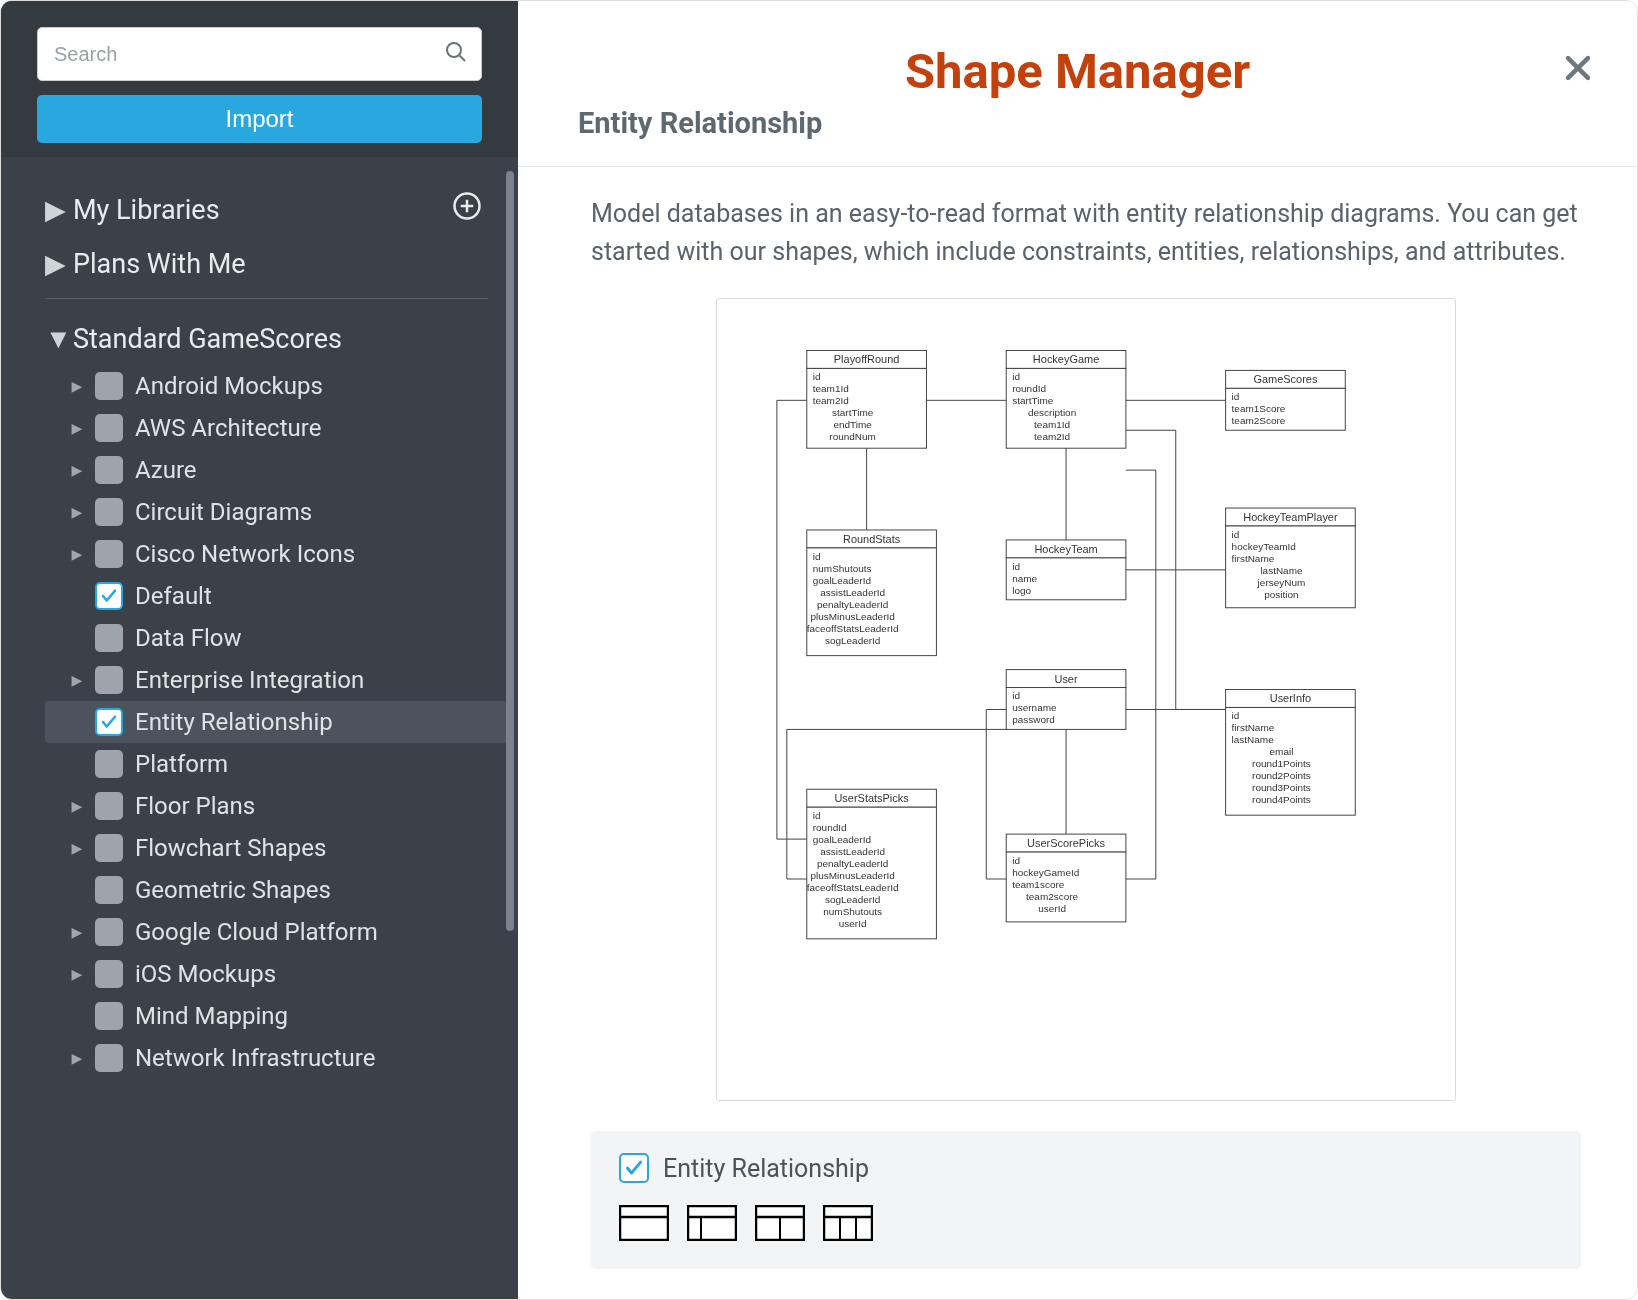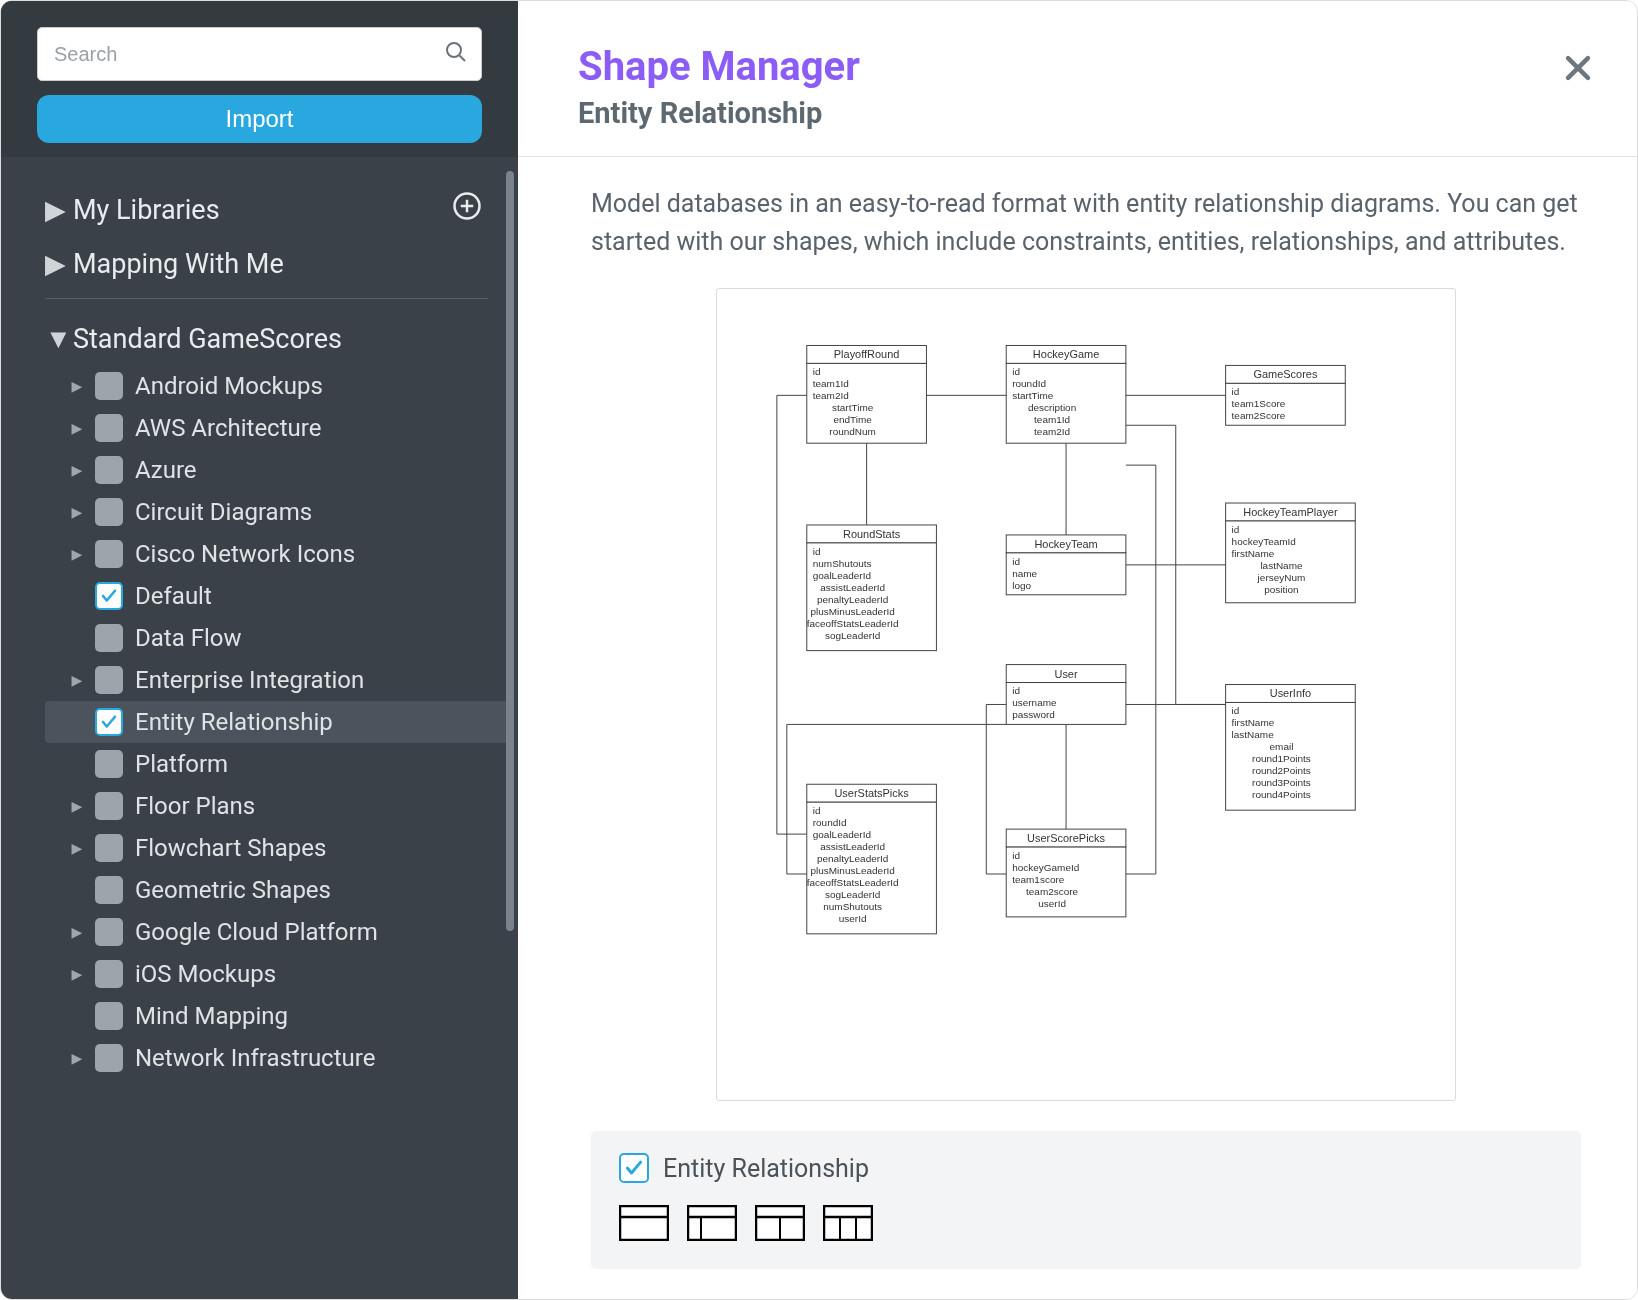--- a/index.html
+++ b/index.html
@@ -51,21 +51,21 @@
   transform: translateY(-50%);
   color: #6a7279;
 }
 .import-btn {
   margin-top: 14px;
   width: 100%;
   height: 48px;
   background: #29a8df;
   color: #fff;
   border: none;
-  border-radius: 12px;
+  border-radius: 5px;
   font-size: 24px;
   cursor: pointer;
 }
 .tree {
   flex: 1;
   padding: 24px 10px 10px 44px;
   overflow-y: auto;
 }
 .tree-head {
   display: flex;
@@ -142,23 +142,24 @@
   display: flex;
   flex-direction: column;
   position: relative;
 }
 .main-header {
   padding: 42px 60px 26px 60px;
   border-bottom: 1px solid #e3e6e9;
   position: relative;
 }
 .main-title {
-  font-size: 40px;
+  font-size: 49px;
   font-weight: 700;
-  color: #8b5cf6;
+  color: #c2410c;
+  text-align: center;
 }
 .main-subtitle {
   font-size: 29px;
   font-weight: 700;
   color: #5e6870;
   margin-top: 6px;
 }
 .close-x {
   position: absolute;
   right: 42px;
@@ -256,21 +257,21 @@
             <circle cx="12" cy="12" r="10"></circle>
               <line x1="12" y1="7" x2="12" y2="17"></line>
               <line x1="7" y1="12" x2="17" y2="12"></line>
           </svg>
         </span>
       </div>
 
       <div class="tree-head">
         <span class="tree-head-left">
           <span class="caret">▶</span>
-          <span>Mapping With Me</span>
+          <span>Plans With Me</span>
         </span>
       </div>
 
       <hr class="tree-divider">
 
       <div class="tree-head">
         <span class="tree-head-left">
           <span class="caret">▼</span>
           <span>Standard GameScores</span>
         </span>

